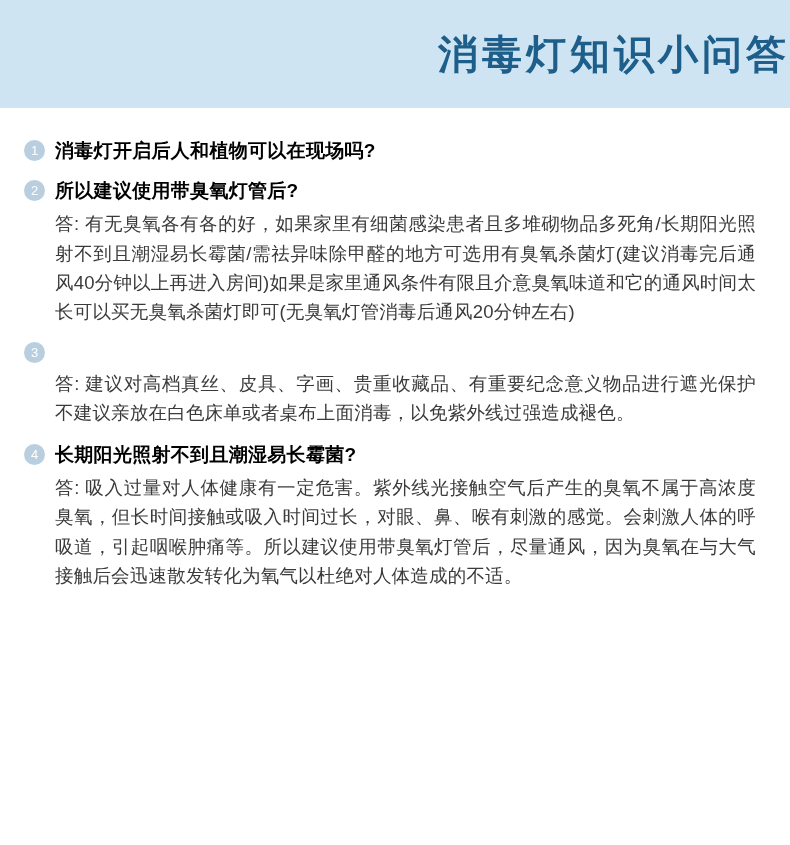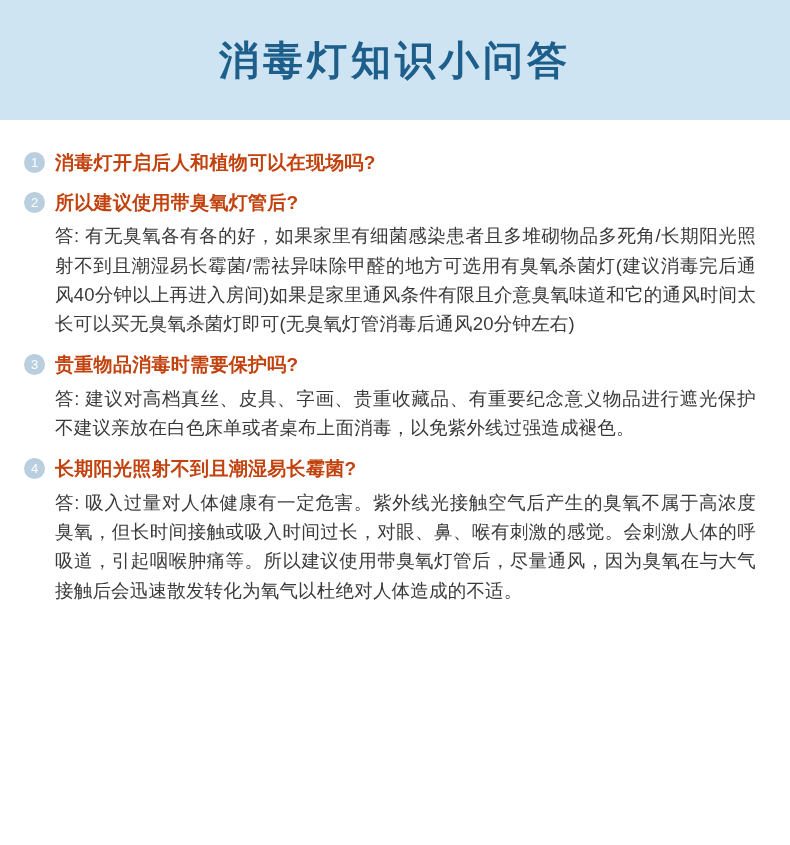--- a/index.html
+++ b/index.html
@@ -11,25 +11,25 @@
     width: 790px;
     height: 845px;
     background: #ffffff;
     font-family: "Liberation Sans", "DejaVu Sans", sans-serif;
     color: #333333;
     overflow: hidden;
   }
 
   #header-banner {
     width: 790px;
-    height: 120px;
+    height: 108px;
     background: #cfe4f2;
     display: flex;
     align-items: center;
-    justify-content: center;
+    justify-content: flex-end;
   }
 
   #header-title {
     font-size: 40px;
     font-weight: bold;
     color: #1d5f8a;
     letter-spacing: 4px;
     line-height: 1;
     font-family: "Liberation Sans", "DejaVu Sans", sans-serif;
   }
@@ -59,21 +59,21 @@
     line-height: 21px;
     text-align: center;
     margin-right: 10px;
     margin-top: 2px;
     font-family: "Liberation Sans", "DejaVu Sans", sans-serif;
   }
 
   .faq-question-text {
     font-size: 19px;
     font-weight: bold;
-    color: #c2410c;
+    color: #000000;
     line-height: 1.35;
     letter-spacing: 0.3px;
   }
 
   .faq-answer {
     font-size: 18.5px;
     color: #3a3a3a;
     line-height: 1.58;
     letter-spacing: 0.2px;
     padding-left: 31px;
@@ -101,21 +101,20 @@
     <div class="faq-question-row">
       <div class="faq-number">2</div>
       <div class="faq-question-text">所以建议使用带臭氧灯管后?</div>
     </div>
     <div class="faq-answer">答: 有无臭氧各有各的好，如果家里有细菌感染患者且多堆砌物品多死角/长期阳光照射不到且潮湿易长霉菌/需祛异味除甲醛的地方可选用有臭氧杀菌灯(建议消毒完后通风40分钟以上再进入房间)如果是家里通风条件有限且介意臭氧味道和它的通风时间太长可以买无臭氧杀菌灯即可(无臭氧灯管消毒后通风20分钟左右)</div>
   </div>
 
   <div class="faq-item">
     <div class="faq-question-row">
       <div class="faq-number">3</div>
-      <div class="faq-question-text">贵重物品消毒时需要保护吗?</div>
     </div>
     <div class="faq-answer">答: 建议对高档真丝、皮具、字画、贵重收藏品、有重要纪念意义物品进行遮光保护不建议亲放在白色床单或者桌布上面消毒，以免紫外线过强造成褪色。</div>
   </div>
 
   <div class="faq-item">
     <div class="faq-question-row">
       <div class="faq-number">4</div>
       <div class="faq-question-text">长期阳光照射不到且潮湿易长霉菌?</div>
     </div>
     <div class="faq-answer">答: 吸入过量对人体健康有一定危害。紫外线光接触空气后产生的臭氧不属于高浓度臭氧，但长时间接触或吸入时间过长，对眼、鼻、喉有刺激的感觉。会刺激人体的呼吸道，引起咽喉肿痛等。所以建议使用带臭氧灯管后，尽量通风，因为臭氧在与大气接触后会迅速散发转化为氧气以杜绝对人体造成的不适。</div>

